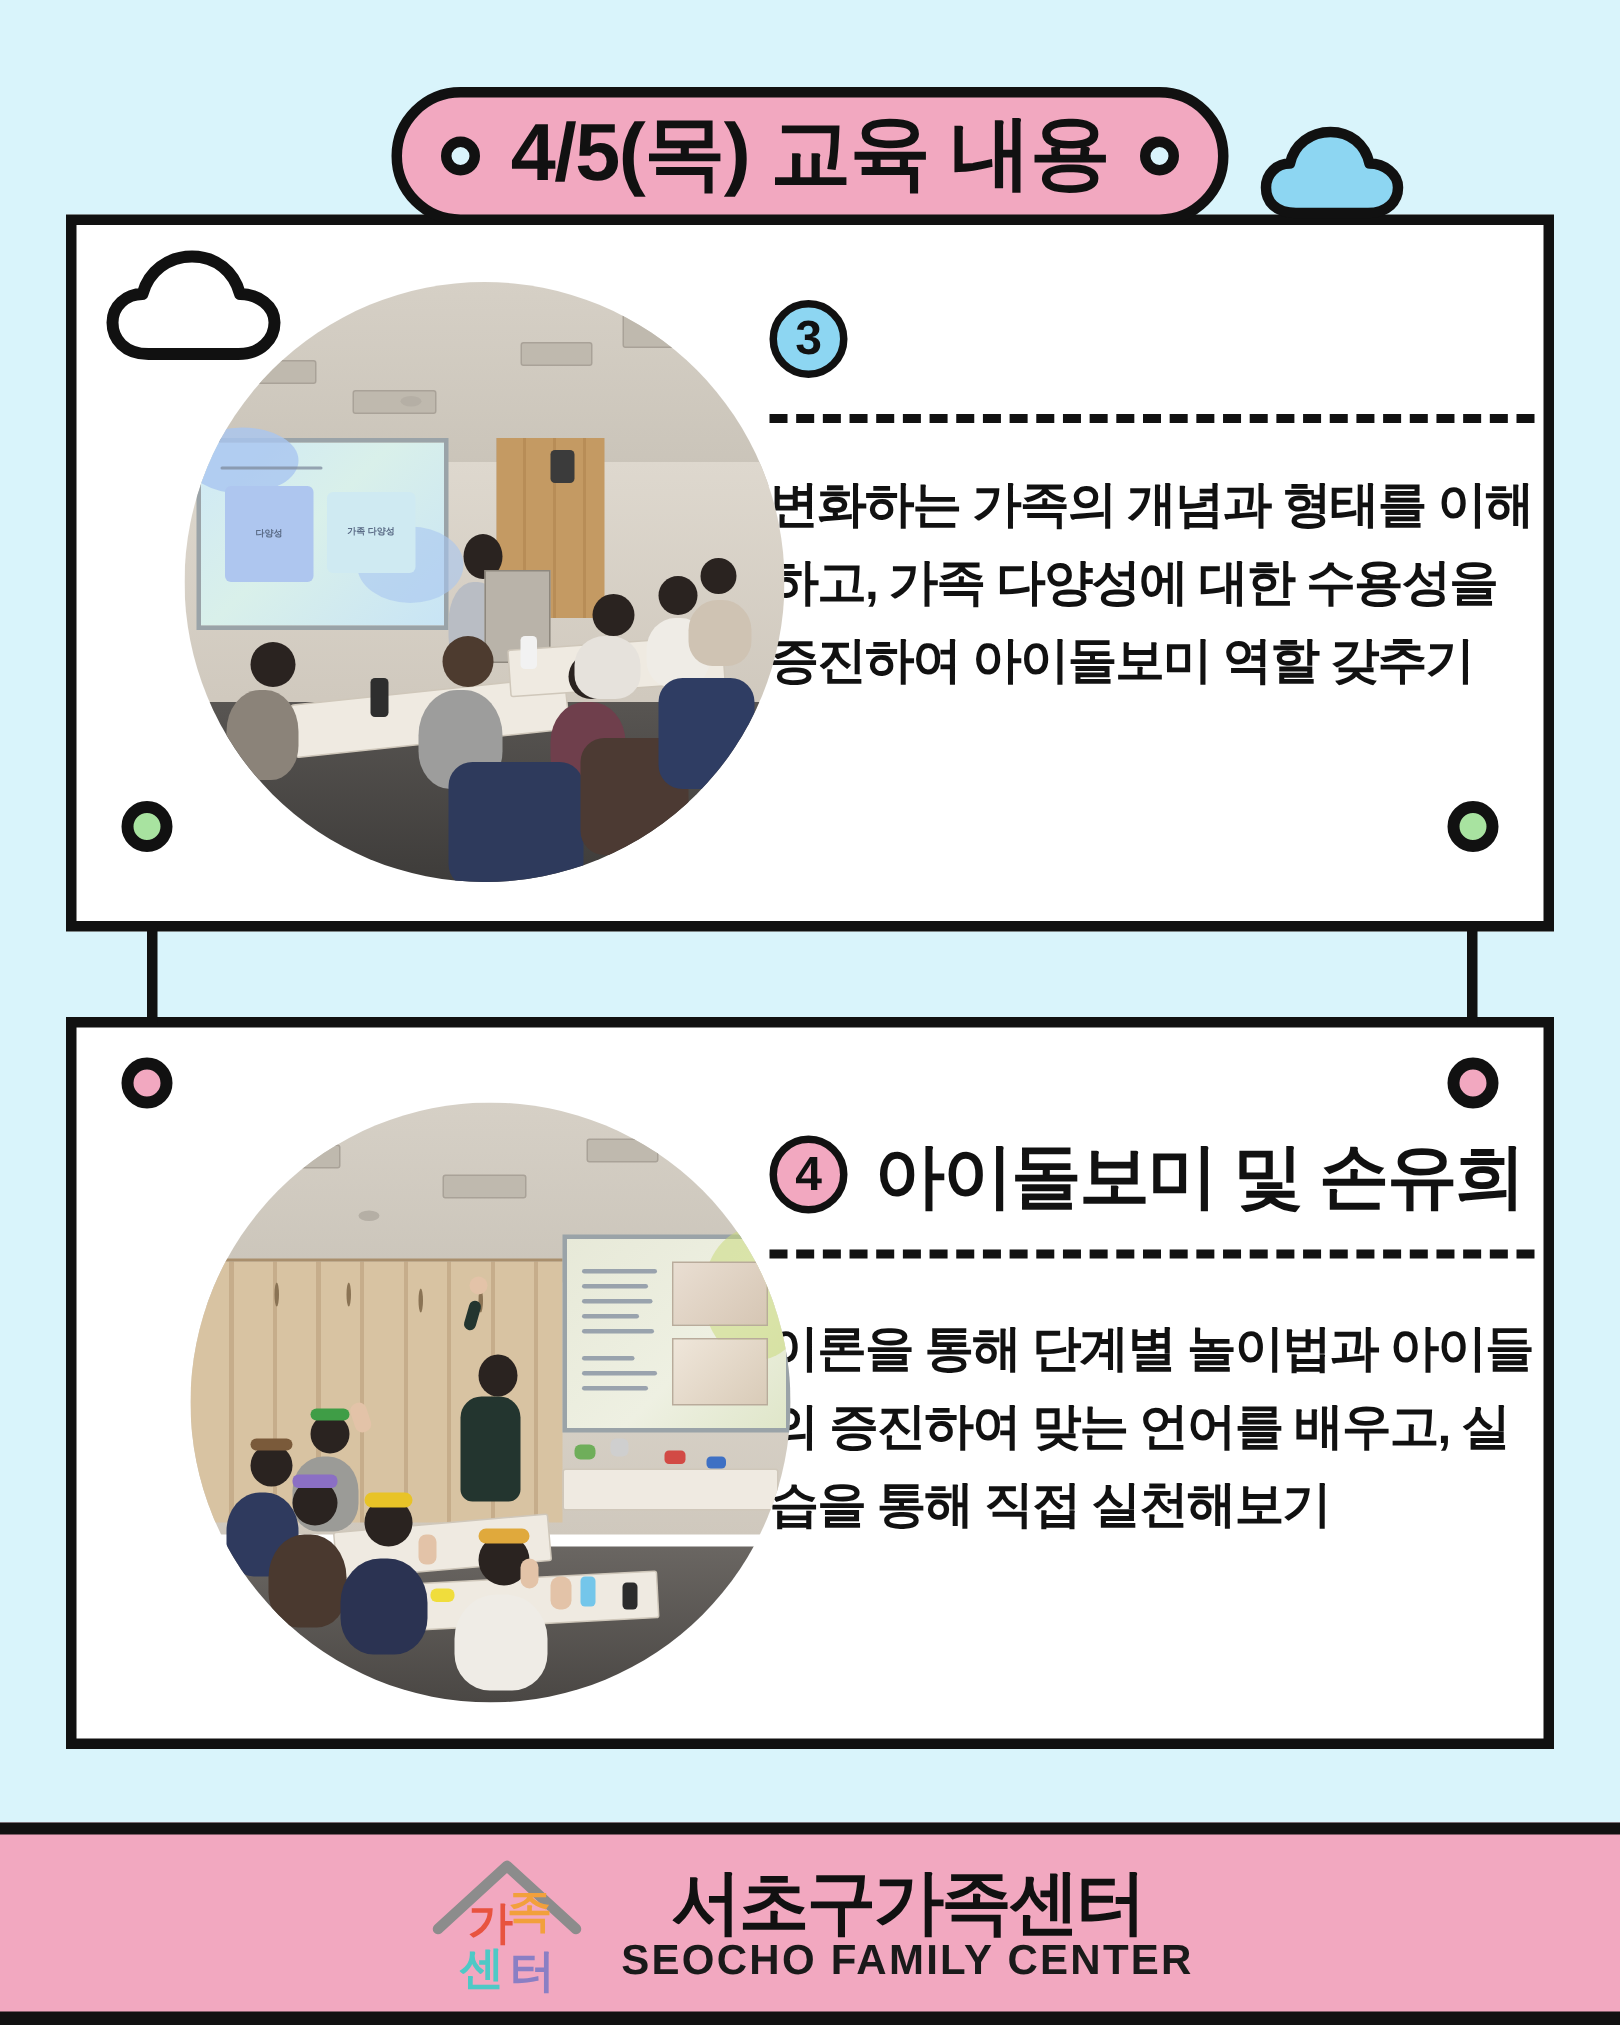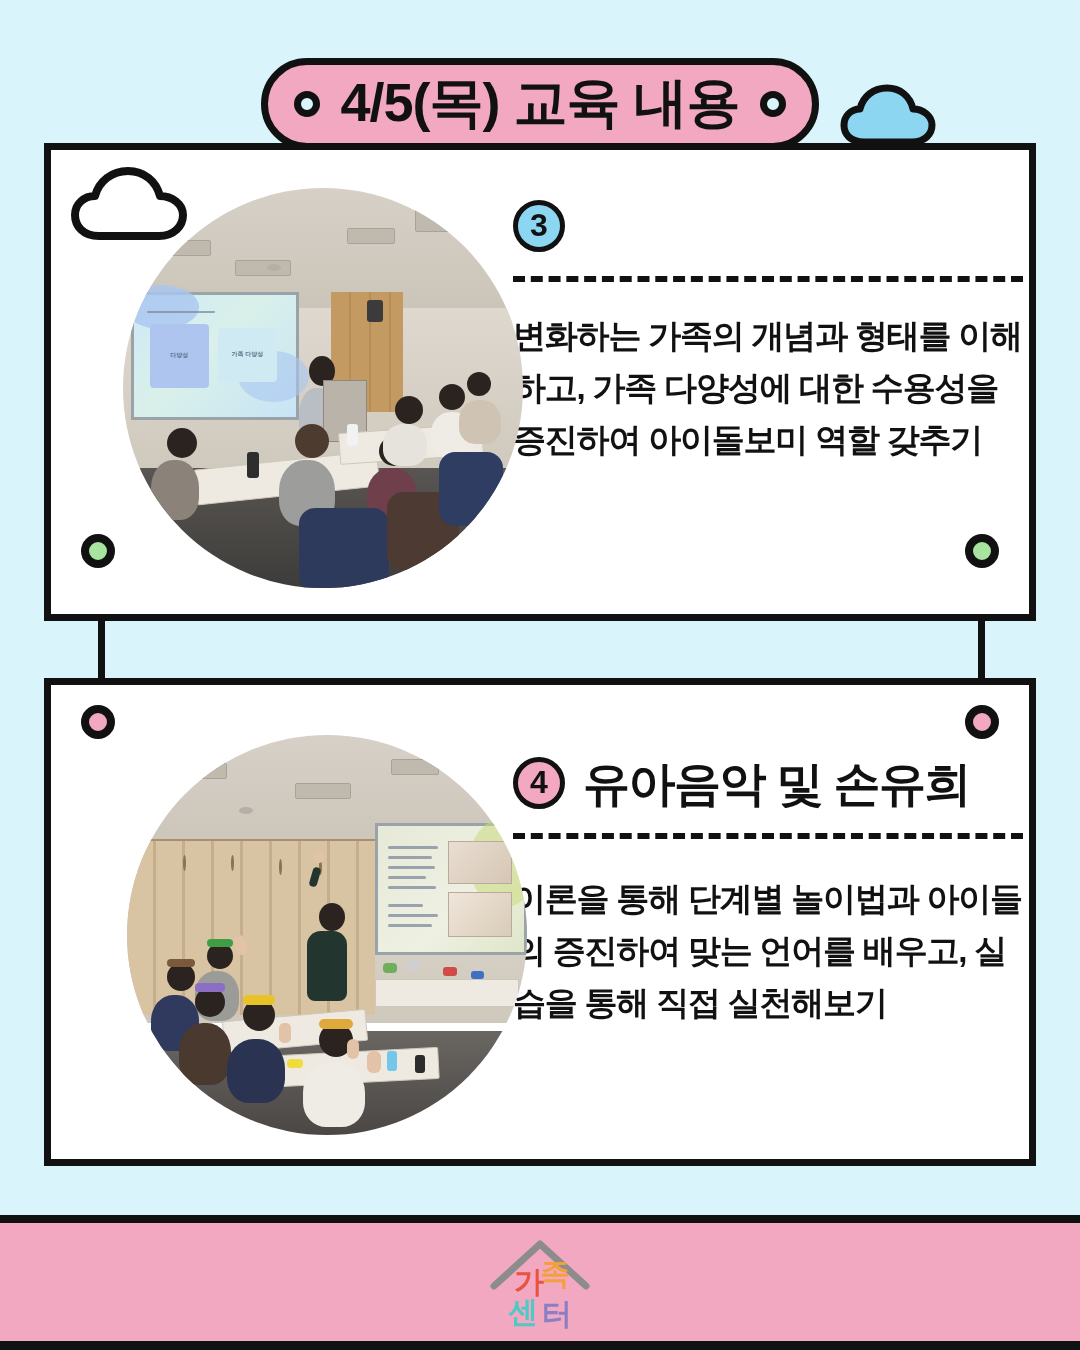--- a/index.html
+++ b/index.html
@@ -435,32 +435,36 @@
 
         <div class="blob" style="left:40%; top:81%; width:16px; height:9px; background:#f0dd3c; border-radius:4px;"></div>
         <div class="blob" style="left:65%; top:79%; width:10px; height:20px; background:#74c6ea; border-radius:3px;"></div>
         <div class="blob" style="left:72%; top:80%; width:10px; height:18px; background:#2c2c2c; border-radius:3px;"></div>
       </div>
     </div>
 
     <div class="text-col" id="text-4">
       <div class="head-row">
         <span class="num-badge badge-pink">4</span>
-        <span class="card-title">유아음악 및 손유희</span>
+        <span class="card-title">아이돌보미 및 손유희</span>
       </div>
       <div class="dashed"></div>
       <p class="card-desc">이론을 통해 단계별 놀이법과 아이들의 증진하여 맞는 언어를 배우고, 실습을 통해 직접 실천해보기</p>
     </div>
   </div>
 
   <div class="footer">
     <div class="logo-mark">
       <svg viewBox="0 0 108 96" width="108" height="96">
         <path d="M8 52 L54 10 L100 52" fill="none" stroke="#8c8c8c" stroke-width="7" stroke-linecap="round" stroke-linejoin="round"></path>
         <text x="28" y="58" font-family="'Liberation Sans',sans-serif" font-size="30" font-weight="800" fill="#e8533f">가</text>
         <text x="54" y="50" font-family="'Liberation Sans',sans-serif" font-size="30" font-weight="800" fill="#f2a03c">족</text>
         <text x="22" y="88" font-family="'Liberation Sans',sans-serif" font-size="30" font-weight="800" fill="#4ec9c6">센</text>
         <text x="56" y="90" font-family="'Liberation Sans',sans-serif" font-size="30" font-weight="800" fill="#8a7fc4">터</text>
       </svg>
     </div>
+    <div class="logo-text">
+      <span class="logo-ko">서초구가족센터</span>
+      <span class="logo-en">SEOCHO FAMILY CENTER</span>
+    </div>
   </div>
 
 </div>
 
 </body></html>

